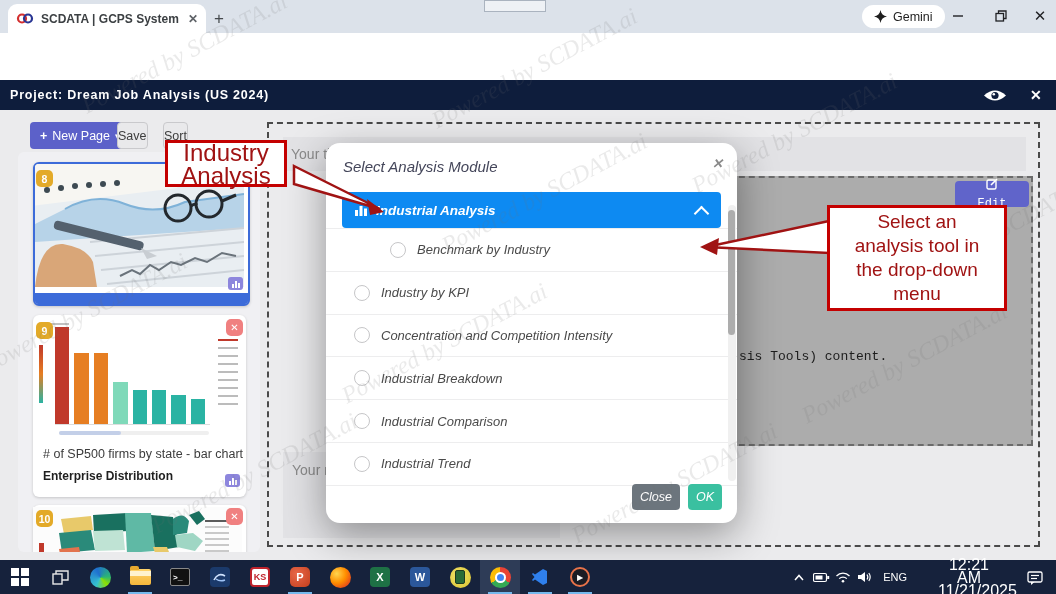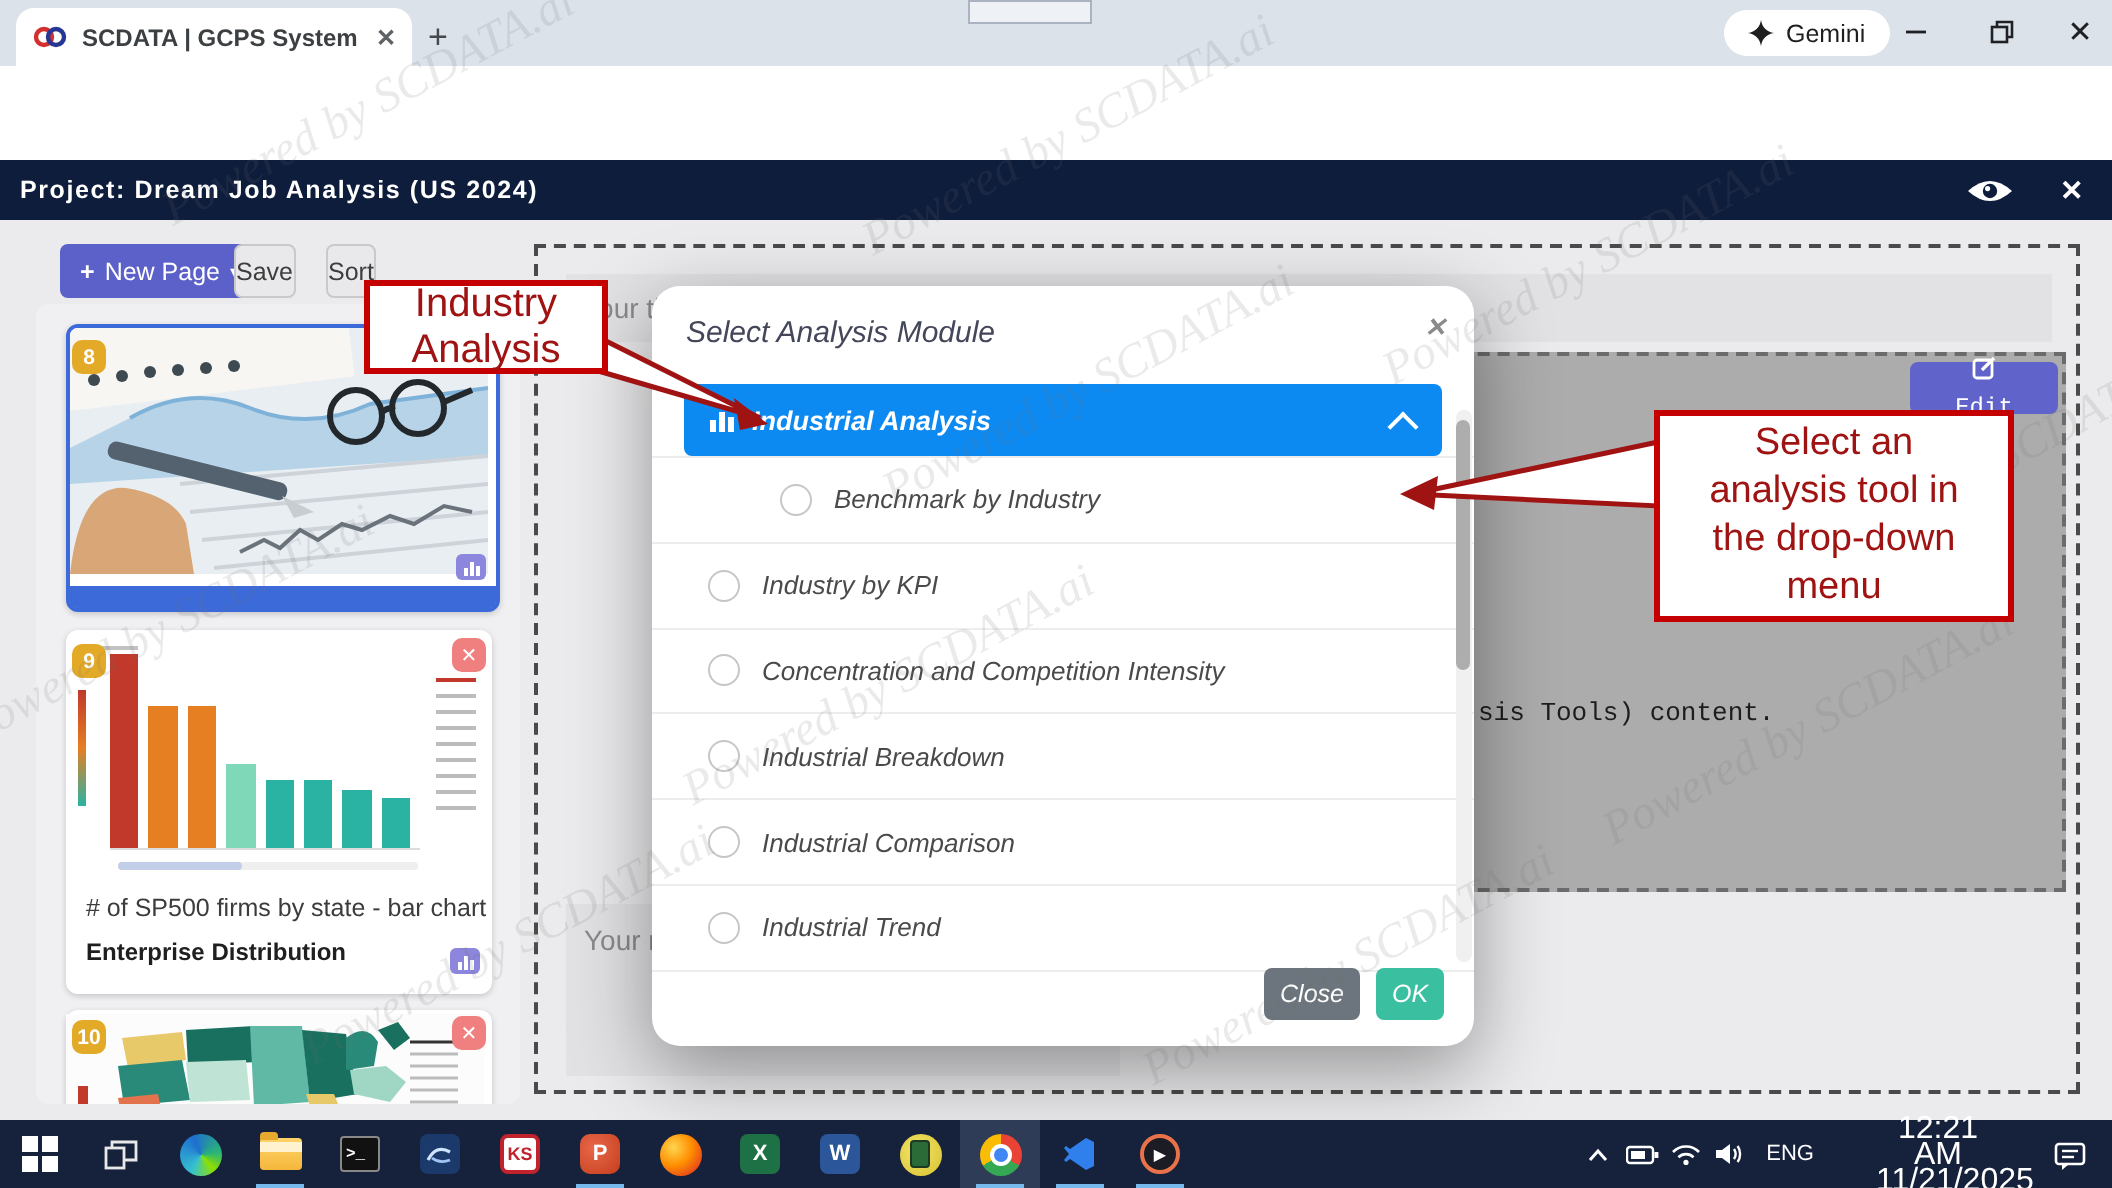--- a/index.html
+++ b/index.html
@@ -82,21 +82,21 @@
   .msb-track{position:absolute;right:1px;top:62px;width:8px;height:276px;background:#f0f0f0;border-radius:4px;}
   .msb-thumb{position:absolute;right:1.5px;top:0;width:7px;height:125px;background:#adadad;border-radius:4px;}
   .btn-close{position:absolute;left:306px;top:341px;width:48px;height:26px;background:#6c757d;border-radius:4px;
              color:#fff;font-size:12.5px;display:flex;align-items:center;justify-content:center;}
   .btn-ok{position:absolute;left:362px;top:341px;width:34px;height:26px;background:#3ac0a0;border-radius:4px;
           color:#fff;font-size:12.5px;display:flex;align-items:center;justify-content:center;}
 
   
   .callout{background:#fff;border:3px solid #c40000;color:#a01313;text-align:center;z-index:60;
            white-space:pre-line;display:flex;align-items:center;justify-content:center;}
-  .co1{left:182px;top:140px;width:116px;height:41px;font-size:20px;line-height:23px;}
+  .co1{left:165px;top:140px;width:116px;height:41px;font-size:24px;line-height:23px;}
   .co2{left:827px;top:205px;width:174px;height:100px;font-size:19px;line-height:24px;}
   .arrows{left:0;top:0;width:1056px;height:594px;z-index:58;pointer-events:none;}
 
   
   .wm{position:absolute;font-family:"Liberation Serif",serif;font-style:italic;font-size:24px;color:#6f6f6f;
       opacity:0.14;transform:rotate(-28deg);white-space:nowrap;z-index:55;pointer-events:none;}
 
   
   .taskbar{left:0;top:560px;width:1056px;height:34px;background:#16223c;display:flex;align-items:center;z-index:70;}
   .tb-cell{width:40px;height:34px;display:flex;align-items:center;justify-content:center;position:relative;}

